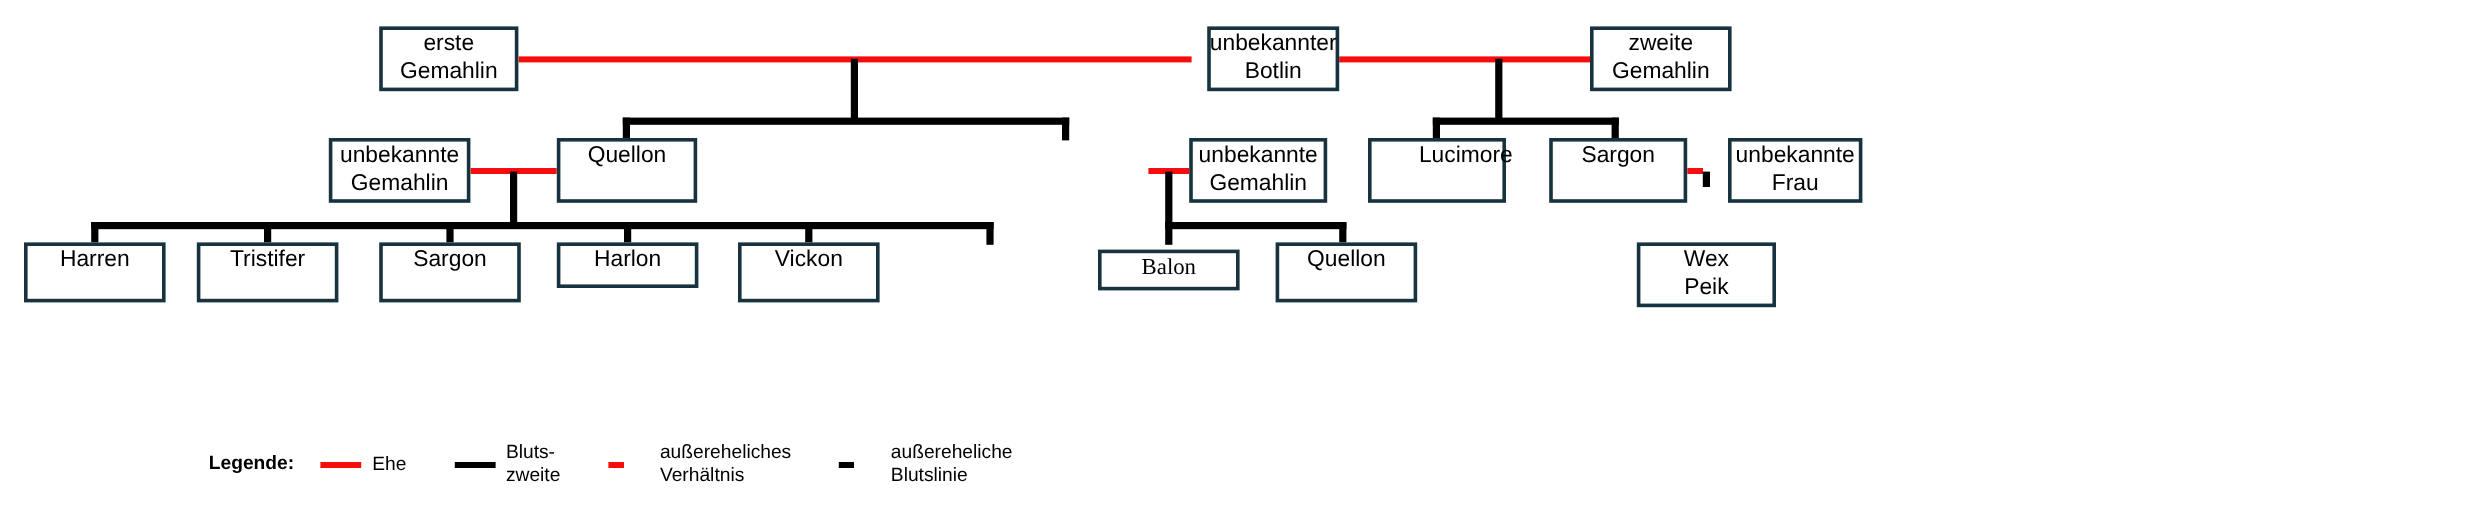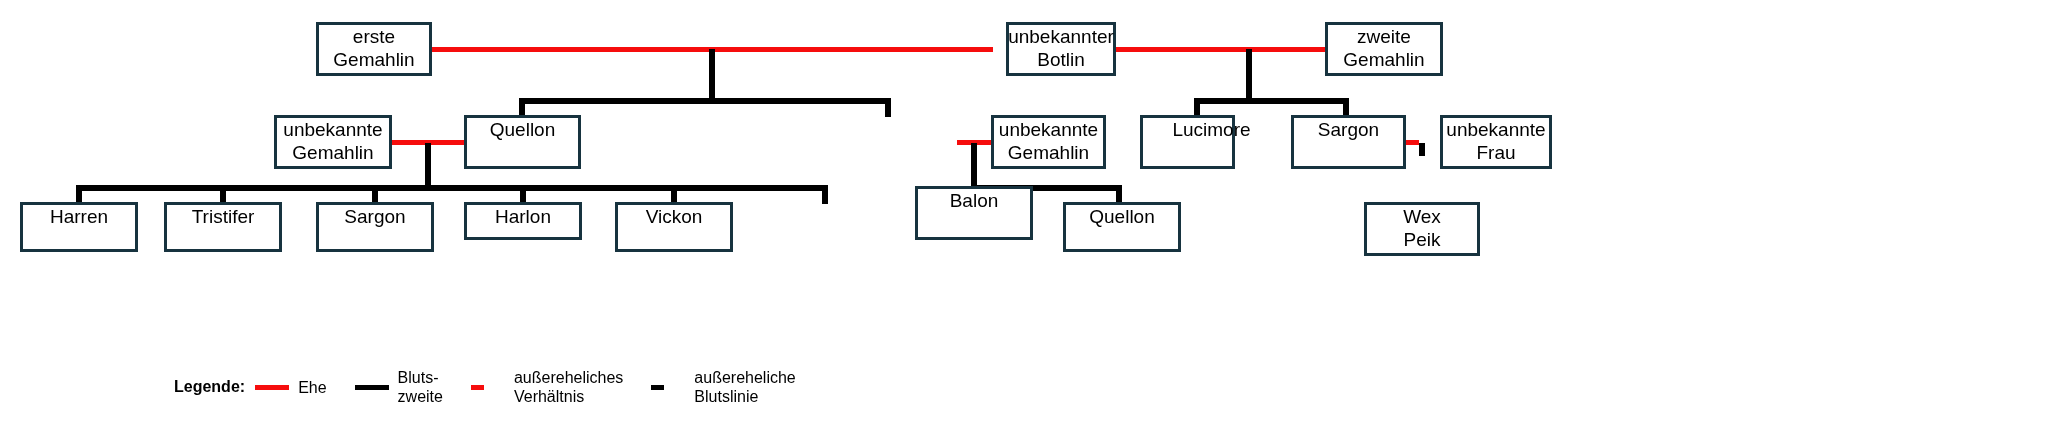--- a/index.html
+++ b/index.html
@@ -60,20 +60,21 @@
     background-repeat: repeat-y;
   }
 
   
   #legend {
     position: absolute;
     display: flex;
     align-items: center;
     font-size: 16px;
     color: #000000;
+    gap: 12px;
   }
   #legend .legend-title {
     font-weight: bold;
     margin-right: 10px;
     white-space: nowrap;
   }
   #legend .legend-entry {
     display: flex;
     align-items: center;
     margin-right: 28px;
@@ -159,21 +160,21 @@
     <span class="label">unbekannte
 Gemahlin</span>
   </div>
   <div class="node" style="left:464px; top:115px; width:117px; height:54px;">
     <span class="label">Quellon</span>
   </div>
   <div class="node" style="left:991px; top:115px; width:115px; height:54px;">
     <span class="label">unbekannte
 Gemahlin</span>
   </div>
-  <div class="node" style="left:1140px; top:115px; width:95px; height:54px;padding-left:48px;">
+  <div class="node" style="left:1140px; top:115px; width:115px; height:54px;padding-left:48px;">
     <span class="label">Lucimore</span>
   </div>
   <div class="node" style="left:1291px; top:115px; width:115px; height:54px;">
     <span class="label">Sargon</span>
   </div>
   <div class="node" style="left:1440px; top:115px; width:112px; height:54px;">
     <span class="label">unbekannte
 Frau</span>
   </div>
 
@@ -185,21 +186,21 @@
   </div>
   <div class="node" style="left:316px; top:202px; width:118px; height:50px;">
     <span class="label">Sargon</span>
   </div>
   <div class="node" style="left:464px; top:202px; width:118px; height:38px;">
     <span class="label">Harlon</span>
   </div>
   <div class="node" style="left:615px; top:202px; width:118px; height:50px;">
     <span class="label">Vickon</span>
   </div>
-  <div class="node" style="left:915px; top:186px; width:118px; height:54px;">
+  <div class="node" style="left:915px; top:208px; width:118px; height:34px;font-family:Liberation Serif, serif;">
     <span class="label">Balon</span>
   </div>
   <div class="node" style="left:1063px; top:202px; width:118px; height:50px;">
     <span class="label">Quellon</span>
   </div>
   <div class="node" style="left:1364px; top:202px; width:116px; height:54px;">
     <span class="label">Wex
 Peik</span>
   </div>
 

